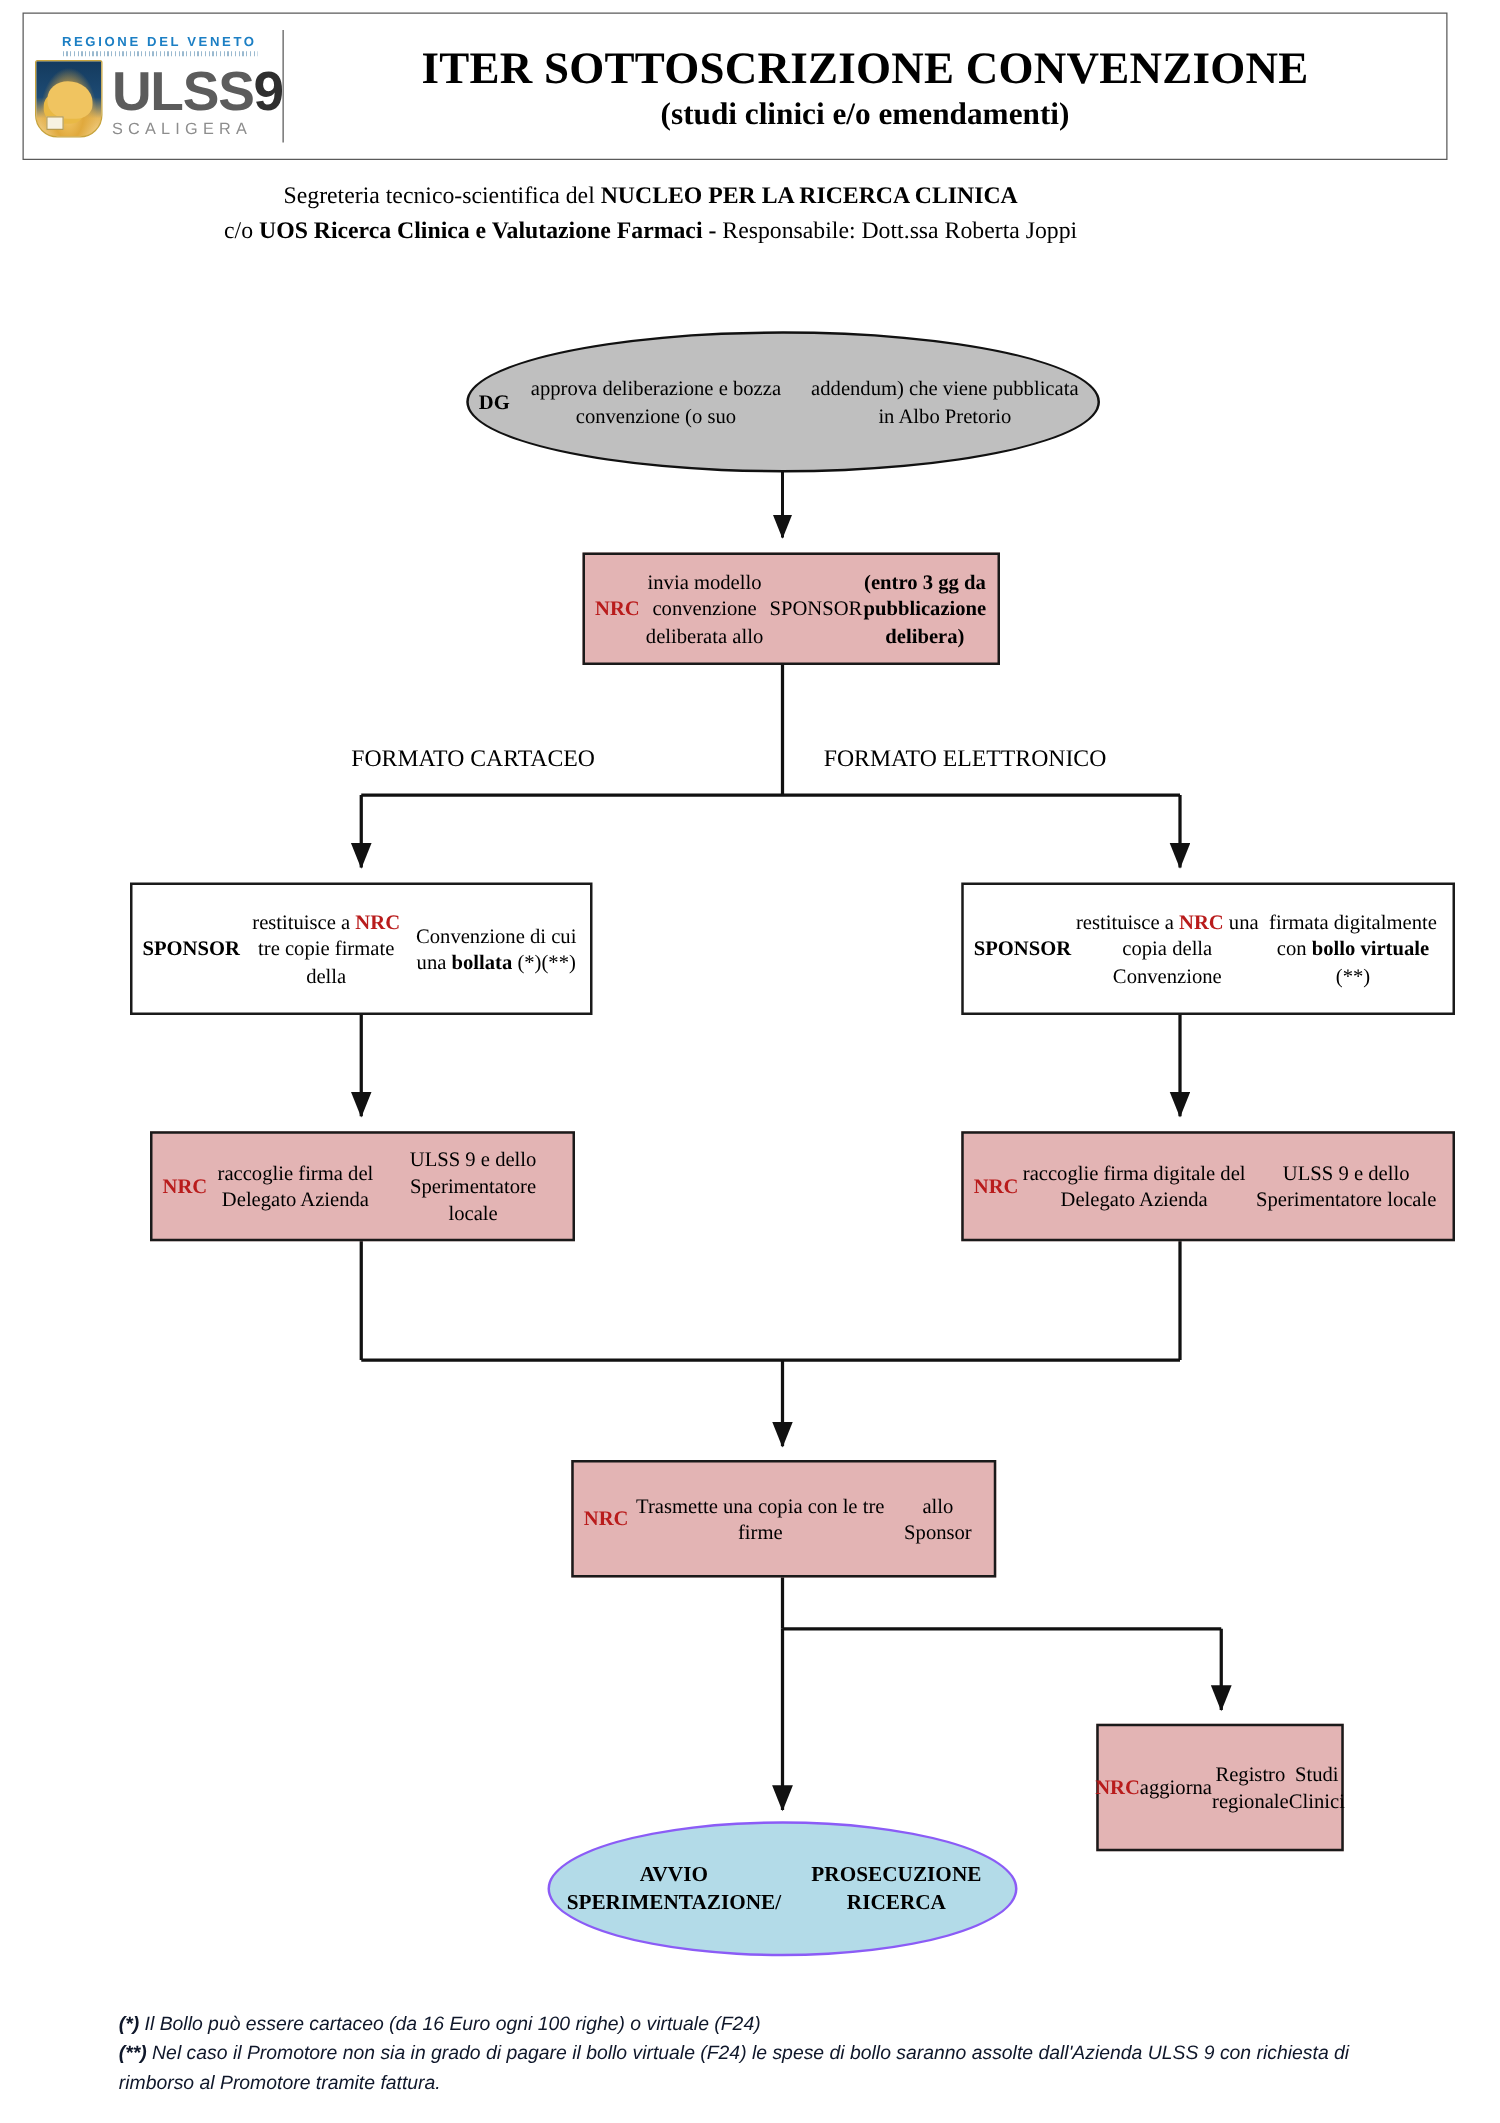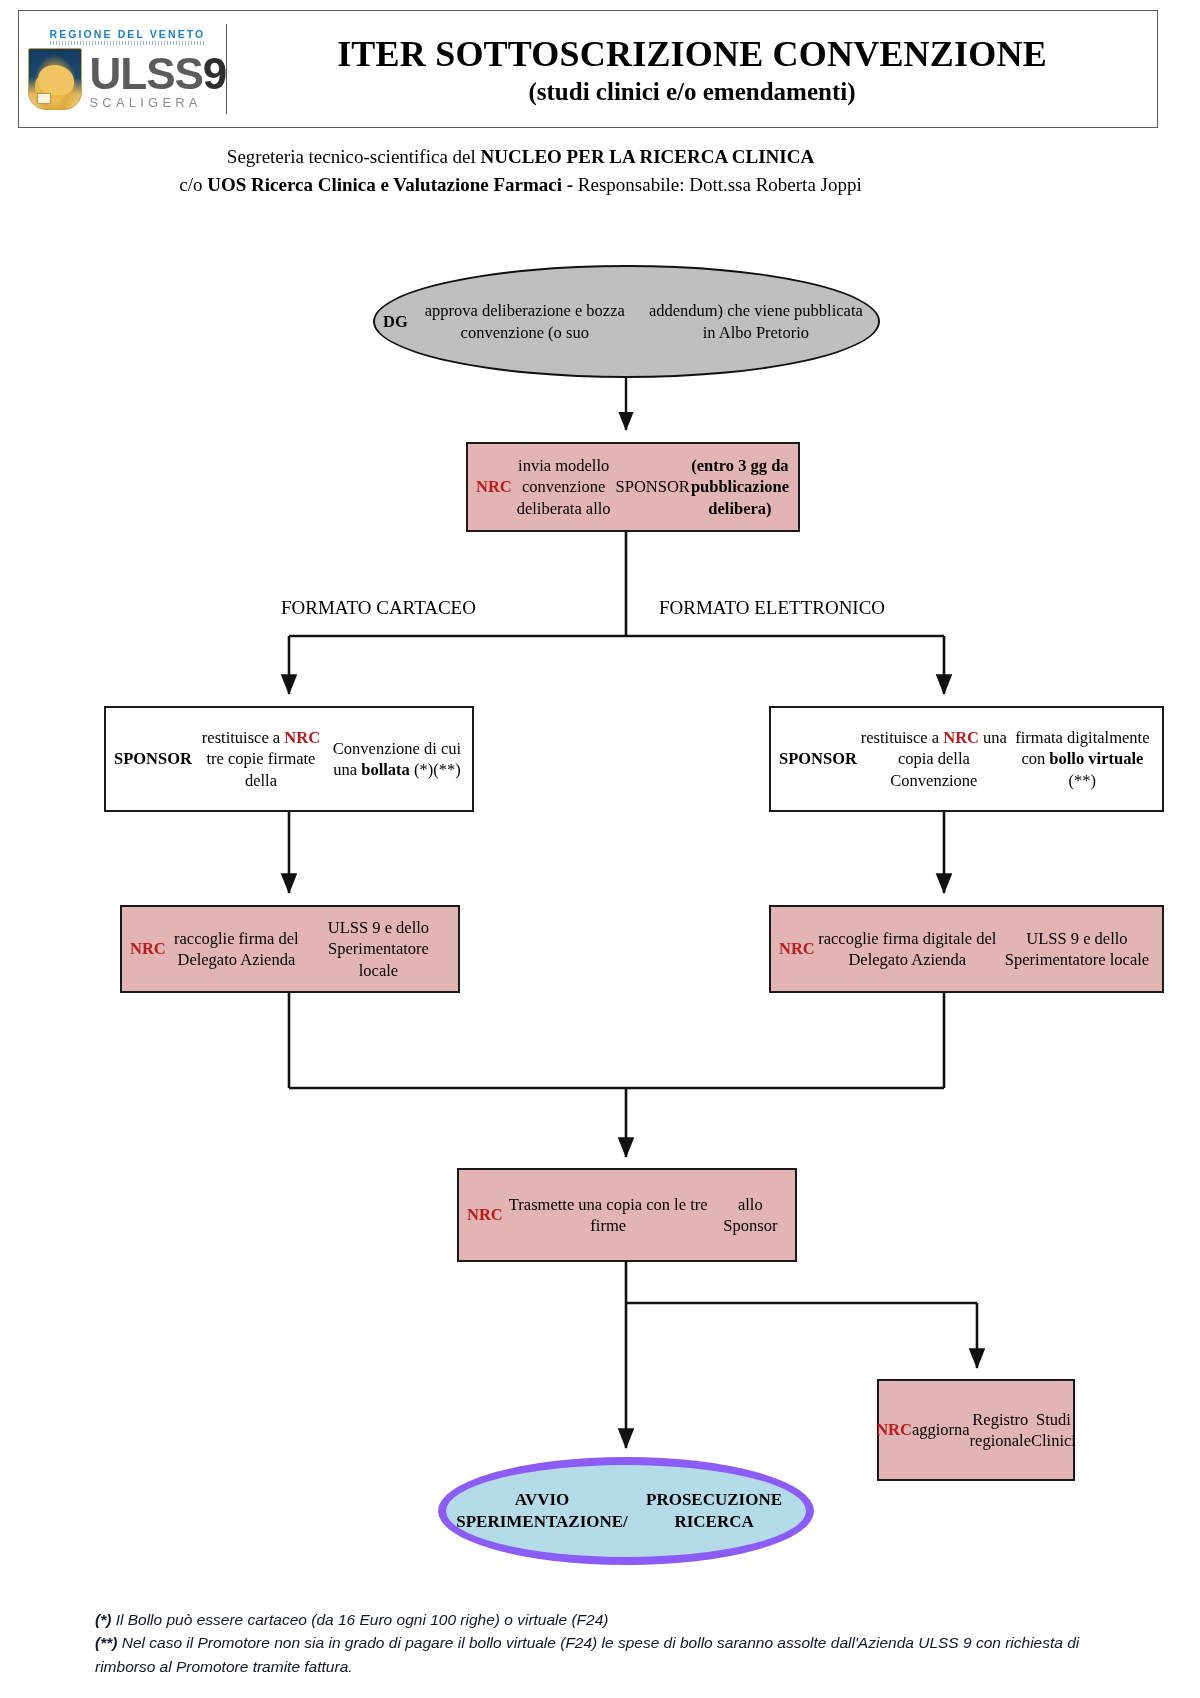--- a/index.html
+++ b/index.html
@@ -200,21 +200,21 @@
     background: #ffffff;
     border: 2px solid #1a1a1a;
   }
   .ellipse-gray {
     background: #bfbfbf;
     border: 2px solid #111111;
     border-radius: 50%;
   }
   .ellipse-blue {
     background: #b3dbe8;
-    border: 8px solid #8b5cf6;
+    border: 2px solid #8b5cf6;
     border-radius: 50%;
     justify-content: flex-end;
   }
 
   .branch-label {
     position: absolute;
     font-size: 19px;
     white-space: nowrap;
   }
 

